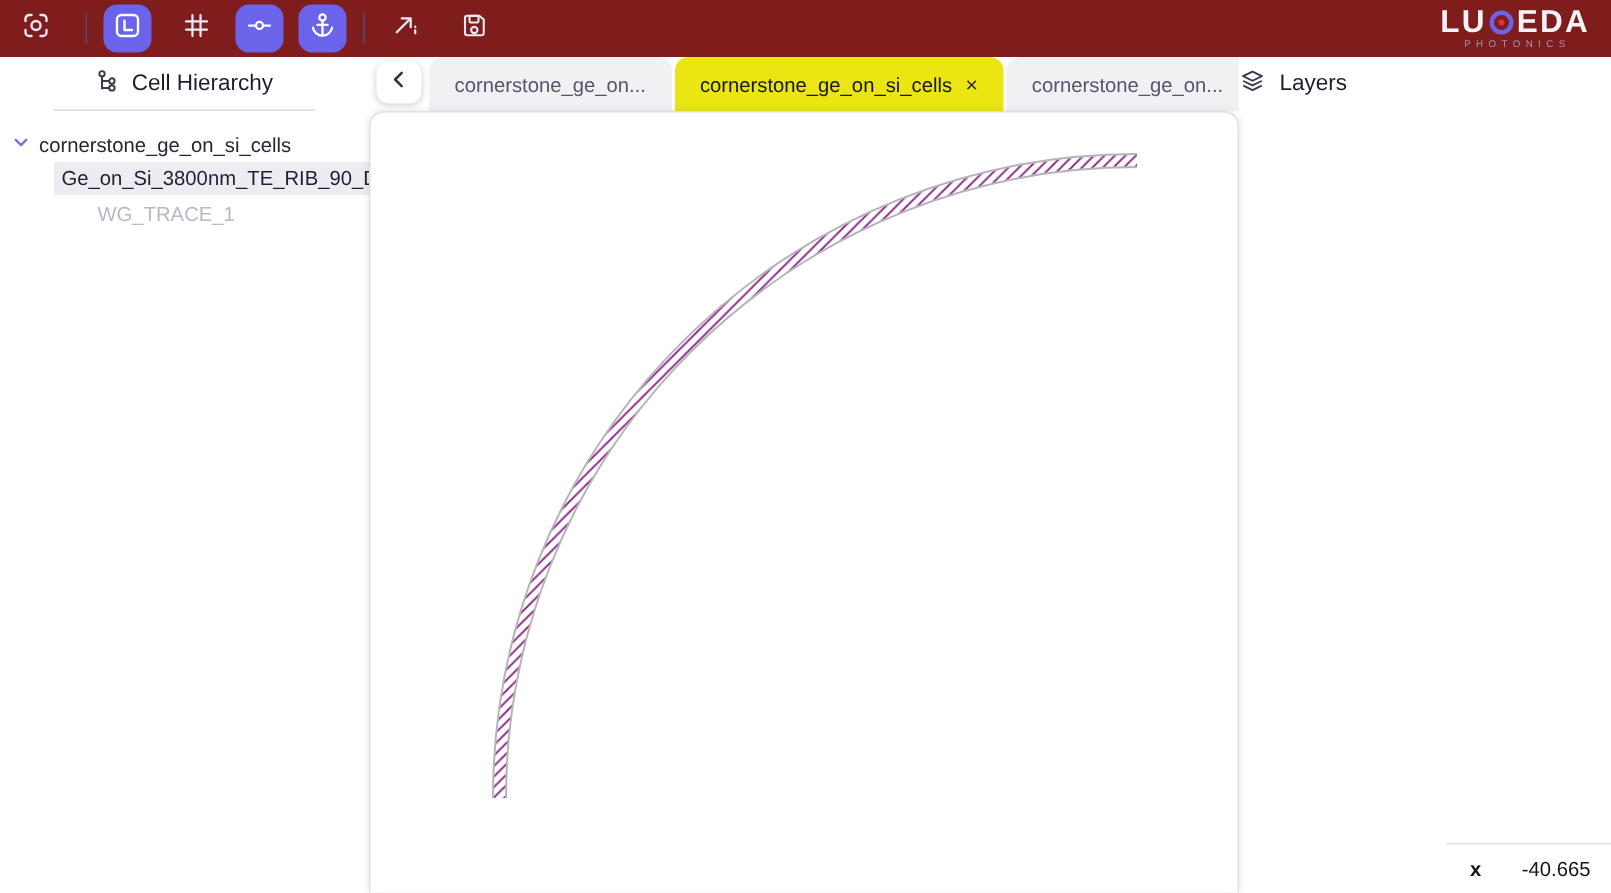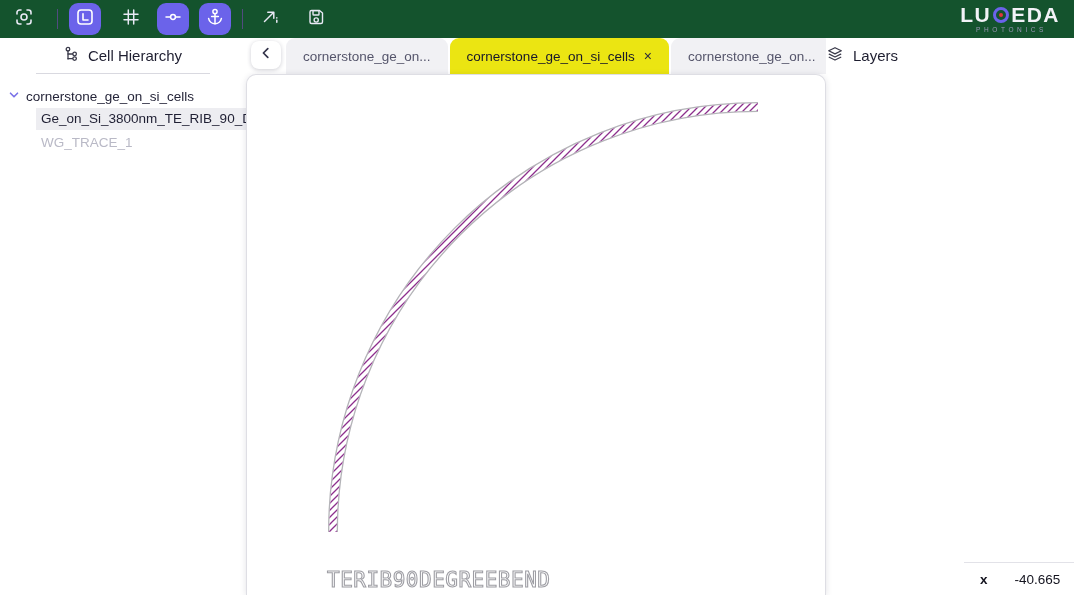--- a/index.html
+++ b/index.html
@@ -3,21 +3,21 @@
 <meta charset="utf-8">
 <style>
   * { box-sizing: border-box; }
   html,body {
     margin:0; padding:0; width:1074px; height:595px; overflow:hidden;
     font-family:"Liberation Sans", sans-serif; background:#ffffff;
   }
 
   
   .topbar {
-    height:38px; background:#14532d; display:flex; align-items:center;
+    height:38px; background:#7f1d1d; display:flex; align-items:center;
     padding:0 10px 0 8px;
     justify-content:space-between;
   }
   .tb-icon {
     width:32px; height:32px; border-radius:9px; display:flex;
     align-items:center; justify-content:center; color:#e9e9f5; flex:0 0 auto;
     cursor:pointer;
   }
   .tb-icon.active { background:#6b63ea; }
   .tb-sep { width:1px; height:20px; background:#514b80; margin:0 11px; flex:0 0 auto; }
@@ -43,21 +43,21 @@
   .panel-divider { border-bottom:1px solid #d9d9e0; }
   .left-panel .panel-divider { margin:0 36px; }
   .right-panel .panel-divider { margin:0 33px; }
 
   
   .tree { padding-top:10px; font-size:13.5px; }
   .tree-row-root { display:flex; align-items:center; height:24px; padding-left:7px;
     color:#26263a; gap:5px; cursor:pointer; }
   .tree-row-sel { height:22px; line-height:22px; background:#ededf1; margin-left:36px;
     padding-left:5px; color:#1f1f33; white-space:nowrap; overflow:hidden; cursor:pointer; }
-  .tree-row-muted { height:26px; line-height:26px; padding-left:41px; color:#b9b9c6; cursor:pointer; }
+  .tree-row-muted { height:26px; line-height:26px; padding-left:65px; color:#b9b9c6; cursor:pointer; }
 
   
   .tabbar { height:36px; display:flex; align-items:flex-end; }
   .tab-nav { width:30px; height:28px; background:#fff; border-radius:8px;
     box-shadow:0 1px 4px rgba(30,30,60,.22); display:flex; align-items:center;
     justify-content:center; margin:0 5px 5px 5px; color:#33334a; cursor:pointer; flex:0 0 auto; }
   .tab-nav.right { margin-left:auto; }
   .tab { height:36px; padding:0 17px; display:flex; align-items:center; gap:9px;
     font-size:13.5px; border-radius:9px 9px 0 0; margin-right:2px; cursor:pointer;
     white-space:nowrap; }
@@ -232,21 +232,20 @@
       <svg class="drawing" width="578" height="520" viewBox="0 0 578 520">
         <defs>
           <pattern id="wgHatch" patternUnits="userSpaceOnUse" width="7" height="7">
             <path d="M-2 2 l4 -4 M0 7 l7 -7 M5 9 l4 -4" stroke="#8d2f8d" stroke-width="1.3"></path>
           </pattern>
         </defs>
         <path d="M86 457 A425 425 0 0 1 511 32" fill="none" stroke="#b4b4b8" stroke-width="10"></path>
         <path d="M86 457 A425 425 0 0 1 511 32" fill="none" stroke="#ffffff" stroke-width="7.4"></path>
         <path d="M86 457 A425 425 0 0 1 511 32" fill="none" stroke="url(#wgHatch)" stroke-width="7.4"></path>
       </svg>
-      <div class="cell-label">TERIB90DEGREEBEND</div>
     </div>
   </div>
 
   <div class="right-panel">
     <div class="panel-header">
       <span>
         <svg width="18" height="18" viewBox="0 0 20 20" fill="none" stroke="#3a3a4a" stroke-width="1.4" stroke-linecap="round" stroke-linejoin="round">
           <path d="M10 3 L17 6.4 L10 9.8 L3 6.4 Z"></path>
           <path d="M3.6 10.2 L10 13.3 L16.4 10.2"></path>
           <path d="M3.6 13.6 L10 16.7 L16.4 13.6"></path>

